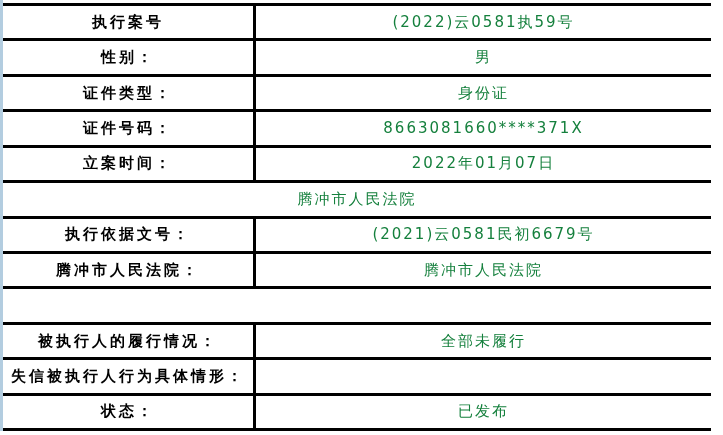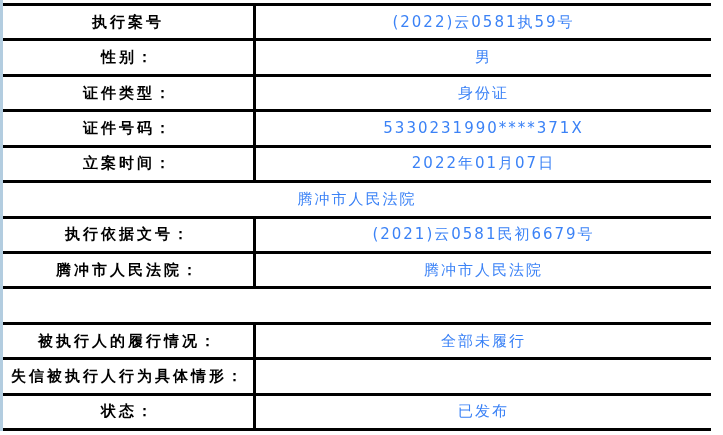--- a/index.html
+++ b/index.html
@@ -51,21 +51,21 @@
     font-weight: bold;
     font-size: 15px;
     letter-spacing: 3px;
     color: #000000;
     padding: 0 9px;
   }
   .cell.value {
     flex: 1;
     font-size: 15px;
     letter-spacing: 2px;
-    color: #3b82f6;
+    color: #15803d;
     padding: 0 4px;
   }
 </style>
 </head>
 <body>
 
 <div class="page">
   <div class="left-strip"></div>
   <div class="record-table" id="record-table">
   <div class="row">
@@ -79,21 +79,21 @@
     <div class="cell value">男</div>
   </div>
 
   <div class="row">
     <div class="cell label">证件类型：</div>
     <div class="cell value">身份证</div>
   </div>
 
   <div class="row">
     <div class="cell label">证件号码：</div>
-    <div class="cell value">5330231990****371X</div>
+    <div class="cell value">8663081660****371X</div>
   </div>
 
   <div class="row">
     <div class="cell label">立案时间：</div>
     <div class="cell value">2022年01月07日</div>
   </div>
 
   <div class="row">
     <div class="cell value">腾冲市人民法院</div>
   </div>

